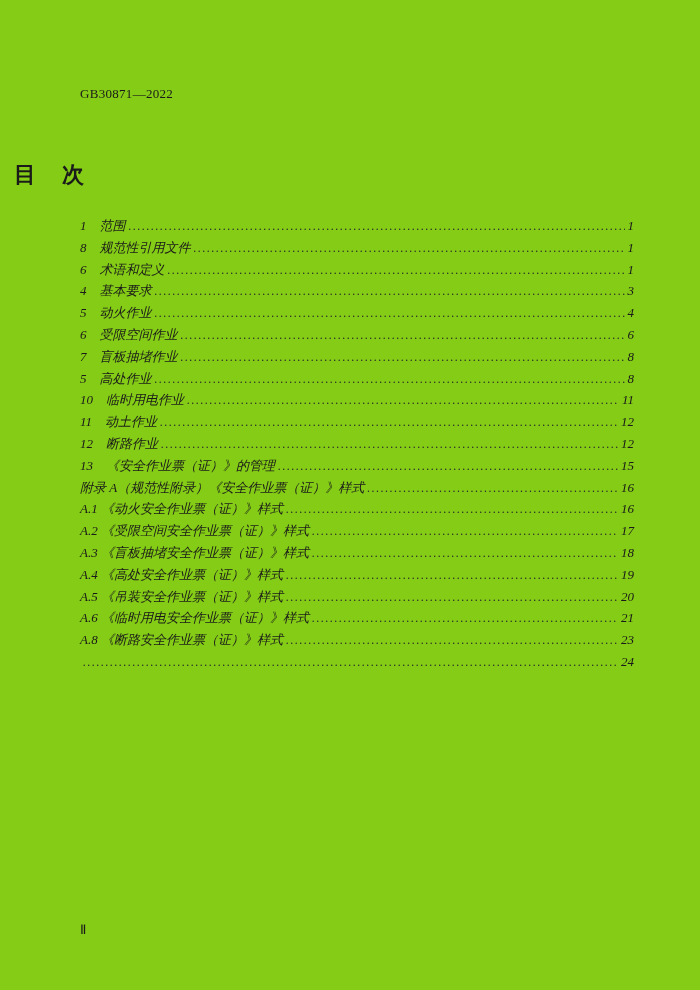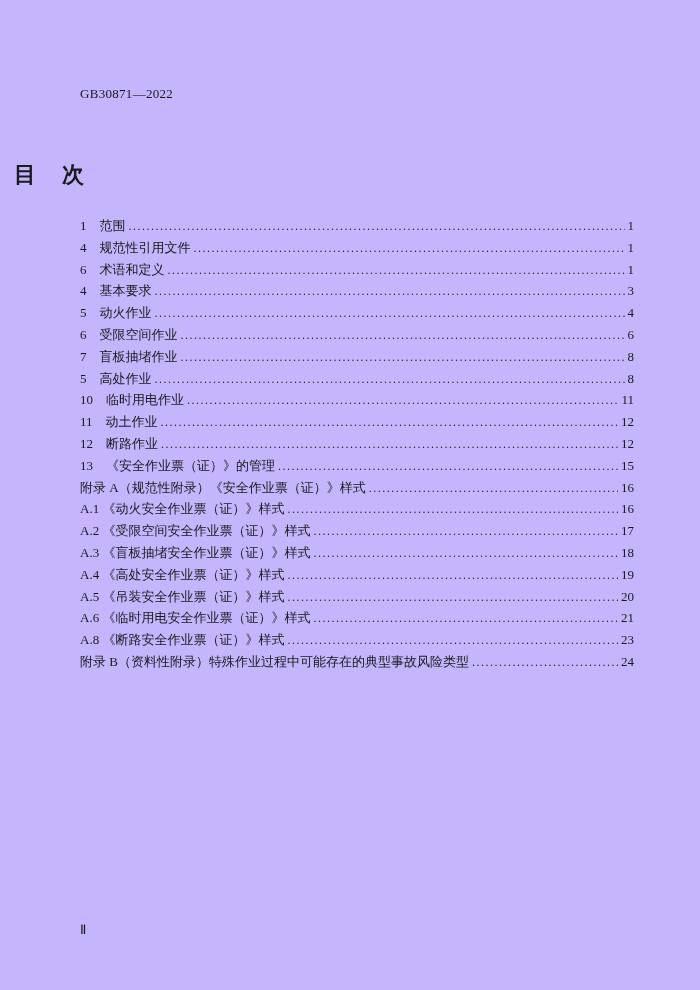--- a/index.html
+++ b/index.html
@@ -7,21 +7,21 @@
     width: 700px;
     height: 990px;
     background: #fdfdfd;
     font-family: "Liberation Serif", serif;
     color: #1a1a1a;
   }
   .page {
     position: relative;
     width: 700px;
     height: 990px;
-    background: #c4b5fd;
+    background: #84cc16;
     overflow: hidden;
   }
   .doc-number {
     position: absolute;
     top: 86px;
     left: 80px;
     font-size: 13px;
     letter-spacing: 0.3px;
   }
   .toc-title {
@@ -31,20 +31,21 @@
     width: 100%;
     font-size: 22px;
     font-weight: bold;
     letter-spacing: 2px;
   }
   .toc {
     position: absolute;
     top: 215px;
     left: 80px;
     right: 66px;
+    font-style: italic;
   }
   .toc-row {
     display: flex;
     align-items: baseline;
     font-size: 13px;
     height: 21.8px;
     line-height: 21.8px;
     white-space: nowrap;
   }
   .toc-label {
@@ -84,21 +85,21 @@
   <div class="toc-title">目　次</div>
 
   <div class="toc">
   <div class="toc-row">
     <span class="toc-label">1　范围</span>
     <span class="toc-leader"></span>
     <span class="toc-page">1</span>
   </div>
 
   <div class="toc-row">
-    <span class="toc-label">4　规范性引用文件</span>
+    <span class="toc-label">8　规范性引用文件</span>
     <span class="toc-leader"></span>
     <span class="toc-page">1</span>
   </div>
 
   <div class="toc-row">
     <span class="toc-label">6　术语和定义</span>
     <span class="toc-leader"></span>
     <span class="toc-page">1</span>
   </div>
 
@@ -200,21 +201,20 @@
   </div>
 
 
   <div class="toc-row">
     <span class="toc-label">A.8 《断路安全作业票（证）》样式</span>
     <span class="toc-leader"></span>
     <span class="toc-page">23</span>
   </div>
 
   <div class="toc-row">
-    <span class="toc-label">附录 B（资料性附录）特殊作业过程中可能存在的典型事故风险类型</span>
     <span class="toc-leader"></span>
     <span class="toc-page">24</span>
   </div>
 </div>
 
   <div class="footer-page-num">Ⅱ</div>
 
 </div>
 
 </body></html>

